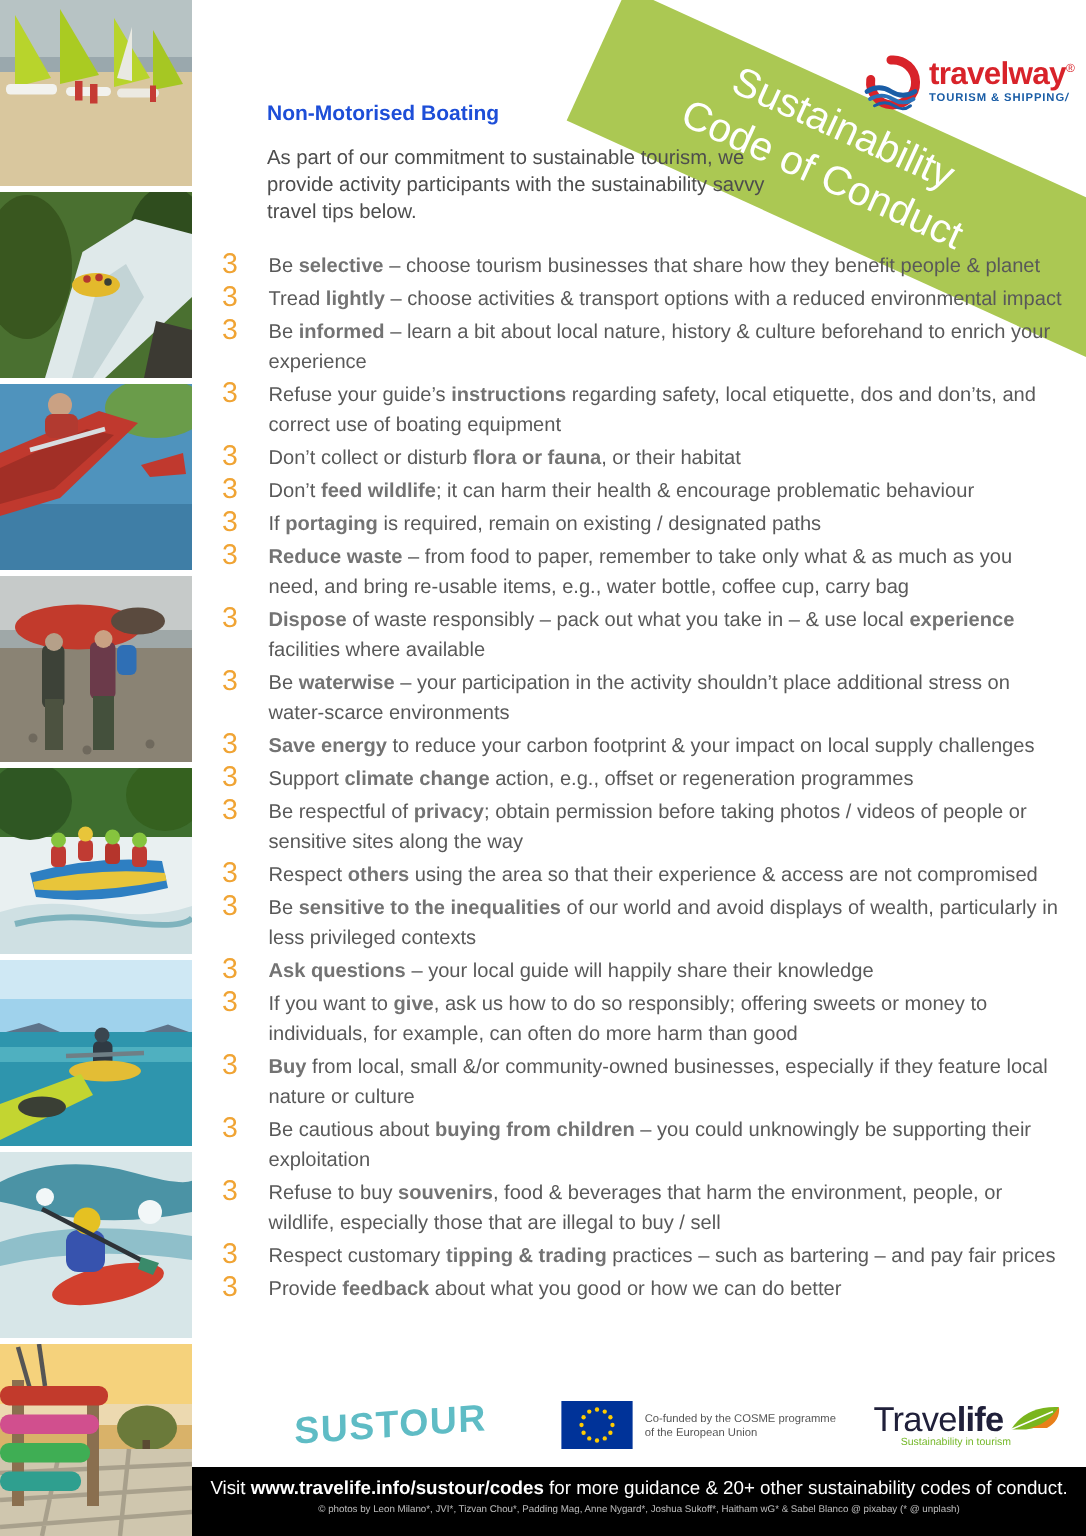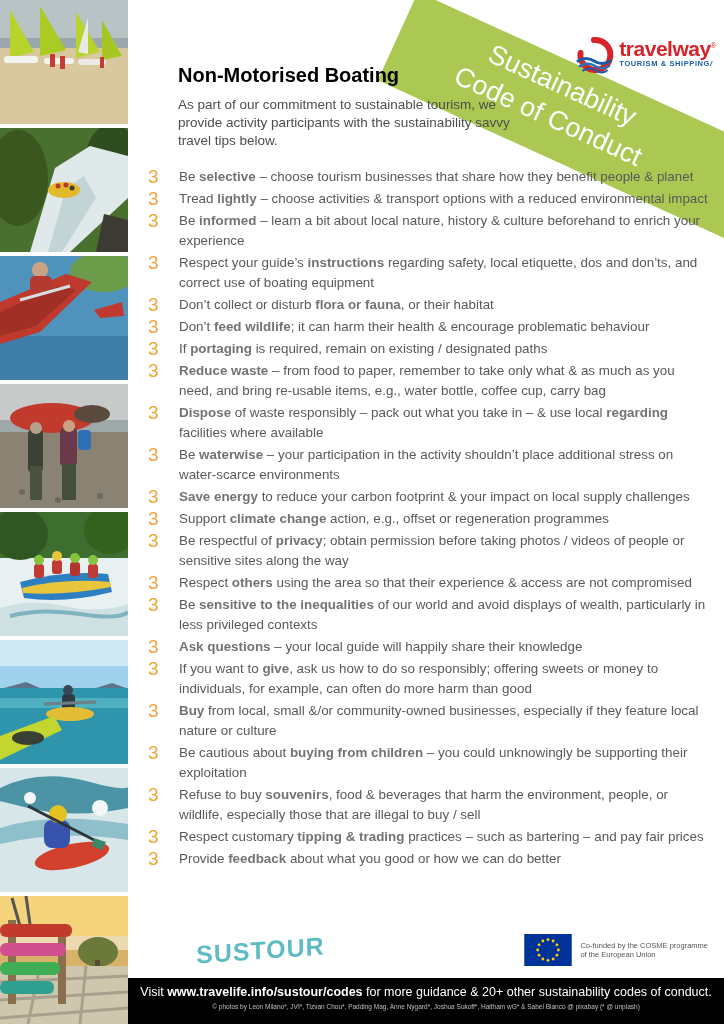--- a/index.html
+++ b/index.html
@@ -27,22 +27,22 @@
   
   .tw-logo { position:absolute; top:36px; right:8px; display:flex; }
   .tw-icon { width:40px; height:40px; margin-right:5px; }
   .tw-name { color:#d8232a; font-size:21px; font-weight:700; letter-spacing:-0.5px; line-height:20px; }
   .tw-reg { font-size:8px; vertical-align:super; color:#d8232a; font-weight:400; }
   .tw-tag { color:#1a5da6; font-size:7.5px; font-weight:700; letter-spacing:0.6px; line-height:9px; }
   .tw-slash { color:#1a5da6; font-style:italic; font-weight:700; }
   
   .content { position:absolute; left:146px; top:62px; width:566px; }
   .page-title {
-    margin-left:32px; width:240px; color:#000000;
-    font-size:20px; line-height:27px; font-weight:700; margin-bottom:7px;
+    margin-left:32px; width:240px; color:#1d4ed8;
+    font-size:14px; line-height:27px; font-weight:700; margin-bottom:7px;
   }
   .intro {
     margin-left:32px; width:352px; color:#4d4d4d;
     font-size:13.5px; line-height:18px; font-weight:400; margin-bottom:17px;
   }
   .tips { width:566px; }
   .tip { display:flex; margin-bottom:2px; }
   .bullet {
     flex:0 0 33px; color:#f0a434; font-size:19px; line-height:20px;
     font-weight:400; padding-left:2px;
@@ -248,41 +248,41 @@
         <div class="tip">
           <span class="bullet">3</span>
           <span class="tip-text"><span>Tread </span><span class="hl">lightly</span><span> – choose activities &amp; transport options with a reduced environmental impact</span></span>
         </div>
         <div class="tip">
           <span class="bullet">3</span>
           <span class="tip-text"><span>Be </span><span class="hl">informed</span><span> – learn a bit about local nature, history &amp; culture beforehand to enrich your experience</span></span>
         </div>
         <div class="tip">
           <span class="bullet">3</span>
-          <span class="tip-text"><span>Respect your guide’s </span><span class="hl">instructions</span><span> regarding safety, local etiquette, dos and don’ts, and correct use of boating equipment</span></span>
+          <span class="tip-text"><span>Refuse your guide’s </span><span class="hl">instructions</span><span> regarding safety, local etiquette, dos and don’ts, and correct use of boating equipment</span></span>
         </div>
         <div class="tip">
           <span class="bullet">3</span>
           <span class="tip-text"><span>Don’t collect or disturb </span><span class="hl">flora or fauna</span><span>, or their habitat</span></span>
         </div>
         <div class="tip">
           <span class="bullet">3</span>
           <span class="tip-text"><span>Don’t </span><span class="hl">feed wildlife</span><span>; it can harm their health &amp; encourage problematic behaviour</span></span>
         </div>
         <div class="tip">
           <span class="bullet">3</span>
           <span class="tip-text"><span>If </span><span class="hl">portaging</span><span> is required, remain on existing / designated paths</span></span>
         </div>
         <div class="tip">
           <span class="bullet">3</span>
           <span class="tip-text"><span class="hl">Reduce waste</span><span> – from food to paper, remember to take only what &amp; as much as you need, and bring re-usable items, e.g., water bottle, coffee cup, carry bag</span></span>
         </div>
         <div class="tip">
           <span class="bullet">3</span>
-          <span class="tip-text"><span class="hl">Dispose</span><span> of waste responsibly – pack out what you take in – &amp; use local </span><span class="hl">regarding</span><span> facilities where available</span></span>
+          <span class="tip-text"><span class="hl">Dispose</span><span> of waste responsibly – pack out what you take in – &amp; use local </span><span class="hl">experience</span><span> facilities where available</span></span>
         </div>
         <div class="tip">
           <span class="bullet">3</span>
           <span class="tip-text"><span>Be </span><span class="hl">waterwise</span><span> – your participation in the activity shouldn’t place additional stress on water-scarce environments</span></span>
         </div>
         <div class="tip">
           <span class="bullet">3</span>
           <span class="tip-text"><span class="hl">Save energy</span><span> to reduce your carbon footprint &amp; your impact on local supply challenges</span></span>
         </div>
         <div class="tip">
@@ -350,20 +350,31 @@
             <circle cx="13" cy="15.5" r="1.4"></circle>
           <circle cx="14.34" cy="10.5" r="1.4"></circle>
             <circle cx="18" cy="6.84" r="1.4"></circle>
         </g>
       </svg>
       <div class="eu-caption">
         <div>Co-funded by the COSME programme</div>
         <div>of the European Union</div>
       </div>
     </div>
+    <div class="travelife">
+      <div class="tl-line">
+        <span class="tl-name"><span>Trave</span><b>life</b></span>
+        <svg class="tl-leaf" viewBox="0 0 36 22">
+          <path d="M2 18 Q 12 2 34 3 Q 28 16 12 18 Z" fill="#7ab51d"></path>
+          <path d="M14 17 Q 26 15 34 3 Q 35 12 26 17 Z" fill="#e8801a"></path>
+          <path d="M2 18 Q 16 12 30 6" stroke="#ffffff" stroke-width="1" fill="none"></path>
+        </svg>
+      </div>
+      <div class="tl-tag">Sustainability in tourism</div>
+    </div>
   </div>
 
   <div class="footer">
     <div class="footer-line1">
       <span>Visit </span><span class="link">www.travelife.info/sustour/codes</span><span> for more guidance &amp; 20+ other sustainability codes of conduct.</span>
     </div>
     <div class="footer-line2">© photos by Leon Milano*, JVI*, Tizvan Chou*, Padding Mag, Anne Nygard*, Joshua Sukoff*, Haitham wG* &amp; Sabel Blanco @ pixabay (* @ unplash)</div>
   </div>
 
 </div>

